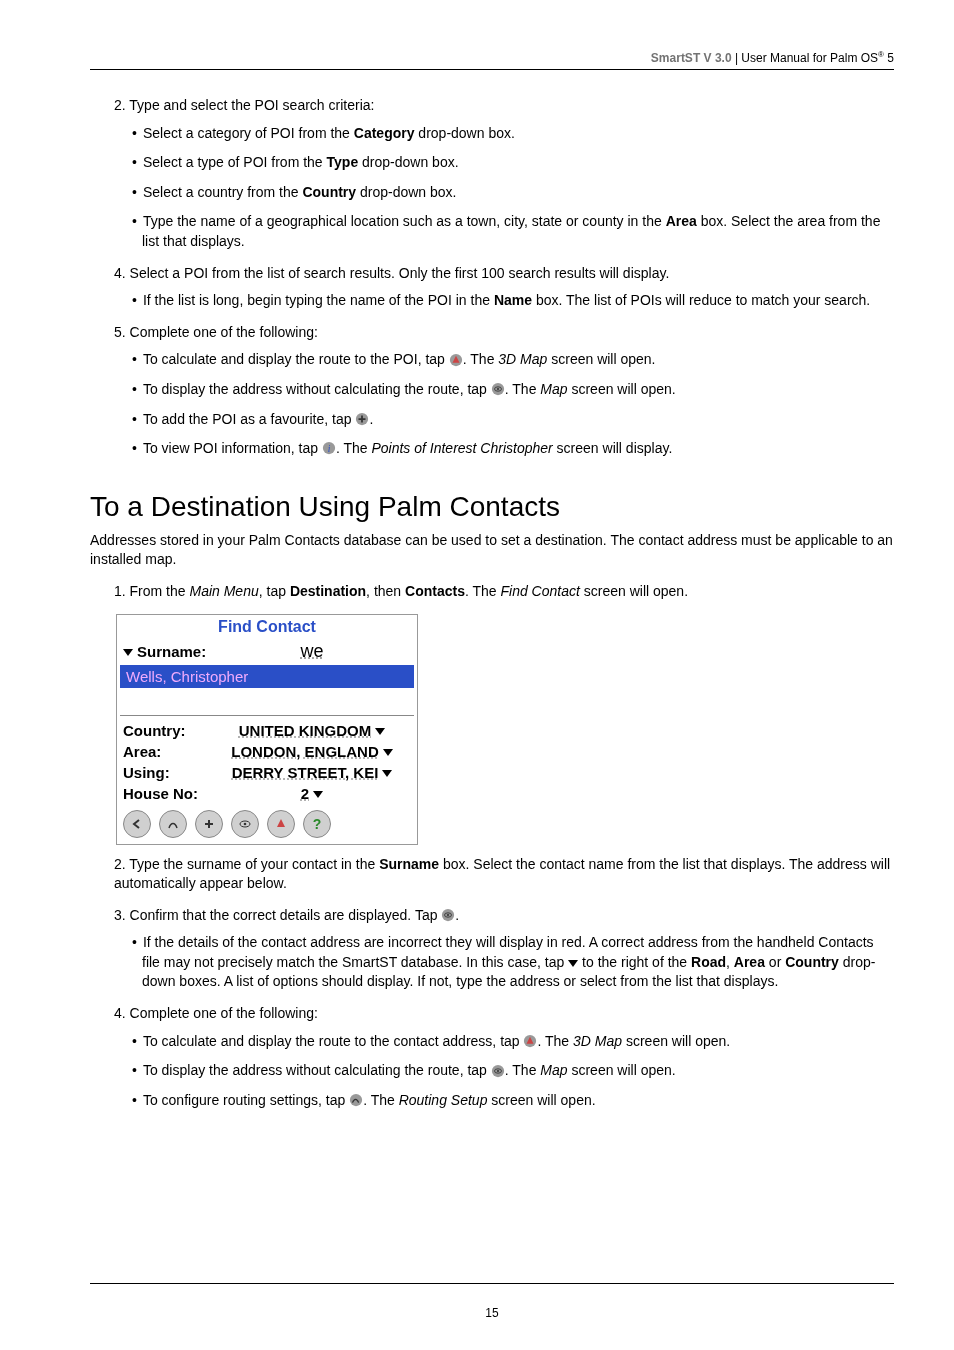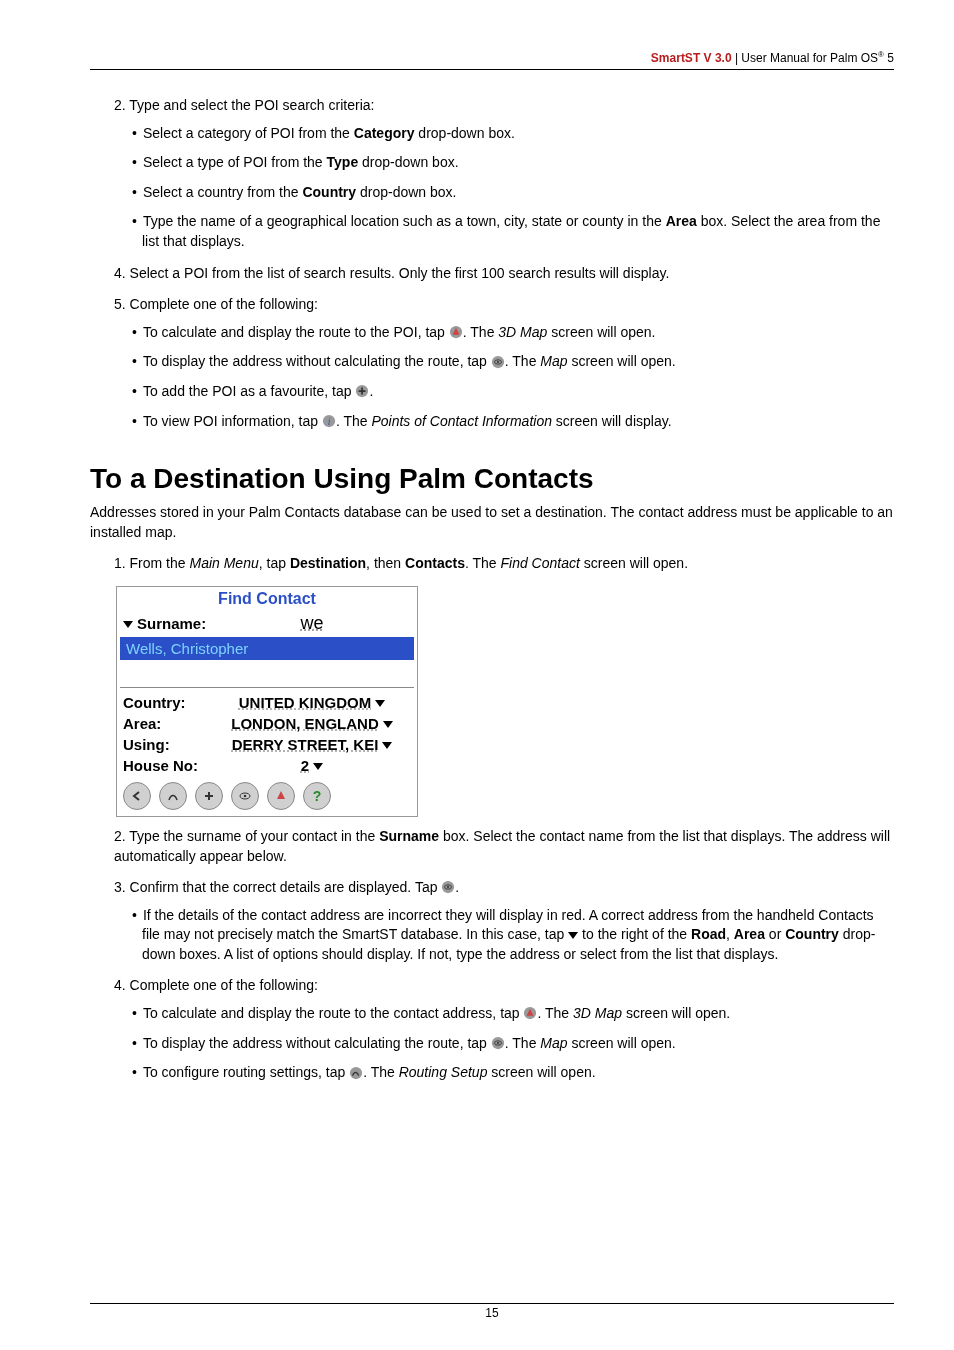--- a/index.html
+++ b/index.html
@@ -20,21 +20,21 @@
   }
   .header-line {
     border-bottom: 1px solid #000;
     text-align: right;
     padding-bottom: 4px;
     margin-bottom: 26px;
     font-size: 12px;
     color: #000;
   }
   .header-line .prod {
-    color: #b91c1c;
+    color: #737373;
     font-weight: bold;
   }
   .header-line .sup {
     font-size: 8px;
     vertical-align: super;
   }
   ol.main {
     list-style: none;
     padding-left: 24px;
     margin: 0;
@@ -55,21 +55,21 @@
     padding-left: 10px;
   }
   ul.sub > li::before {
     content: "•";
     margin-right: 6px;
   }
   .bold { font-weight: bold; }
   .italic { font-style: italic; }
   h2 {
     font-size: 28px;
-    font-weight: 700;
+    font-weight: 400;
     margin: 32px 0 8px 0;
   }
   .para {
     line-height: 1.4;
     margin-bottom: 12px;
   }
   .icon {
     display: inline-block;
     width: 14px;
     height: 14px;
@@ -77,21 +77,21 @@
     position: relative;
     top: -1px;
   }
   .footer {
     position: absolute;
     bottom: 30px;
     left: 90px;
     right: 60px;
     border-top: 1px solid #000;
     text-align: center;
-    padding-top: 2px;
+    padding-top: 22px;
     font-size: 12px;
   }
 
   
   .mock {
     width: 300px;
     border: 1px solid #999;
     margin: 6px 0 10px 26px;
     font-family: Arial, sans-serif;
     font-size: 15px;
@@ -118,21 +118,21 @@
     text-decoration: underline dotted;
     text-decoration-color: #999;
   }
   .surname-row .mock-val {
     font-family: "Comic Sans MS", cursive, sans-serif;
     font-weight: normal;
     font-size: 18px;
   }
   .mock-list {
     background: #2a4fc7;
-    color: #7dd3fc;
+    color: #f0abfc;
     padding: 3px 6px;
     margin: 1px 3px;
   }
   .mock-blank {
     height: 26px;
     border-bottom: 1px solid #888;
     margin: 0 3px 4px 3px;
   }
   .mock-dd::after {
     content: "";
@@ -192,41 +192,44 @@
       <span>2. Type and select the POI search criteria:</span>
       <ul class="sub">
         <li><span>Select a category of POI from the </span><span class="bold">Category</span><span> drop-down box.</span></li>
         <li><span>Select a type of POI from the </span><span class="bold">Type</span><span> drop-down box.</span></li>
         <li><span>Select a country from the </span><span class="bold">Country</span><span> drop-down box.</span></li>
         <li><span>Type the name of a geographical location such as a town, city, state or county in the </span><span class="bold">Area</span><span> box. Select the area from the list that displays.</span></li>
       </ul>
     </li>
     <li>
       <span>4. Select a POI from the list of search results. Only the first 100 search results will display.</span>
+      <ul class="sub">
+        <li><span>If the list is long, begin typing the name of the POI in the </span><span class="bold">Name</span><span> box. The list of POIs will reduce to match your search.</span></li>
+      </ul>
     </li>
     <li>
       <span>5. Complete one of the following:</span>
       <ul class="sub">
         <li><span>To calculate and display the route to the POI, tap </span><svg class="icon" viewBox="0 0 16 16">
               <circle cx="8" cy="8" r="7" fill="#999"></circle>
               <path d="M8 3l4 8H4z" fill="#c44"></path>
             </svg><span>. The </span><span class="italic">3D Map</span><span> screen will open.</span></li>
         <li><span>To display the address without calculating the route, tap </span><svg class="icon" viewBox="0 0 16 16">
               <circle cx="8" cy="8" r="7" fill="#999"></circle>
               <ellipse cx="8" cy="8" rx="4" ry="2.5" fill="none" stroke="#333"></ellipse>
               <circle cx="8" cy="8" r="1.2" fill="#333"></circle>
             </svg><span>. The </span><span class="italic">Map</span><span> screen will open.</span></li>
         <li><span>To add the POI as a favourite, tap </span><svg class="icon" viewBox="0 0 16 16">
               <circle cx="8" cy="8" r="7" fill="#999"></circle>
               <path d="M8 4v8M4 8h8" stroke="#333" stroke-width="2"></path>
             </svg><span>.</span></li>
         <li><span>To view POI information, tap </span><svg class="icon" viewBox="0 0 16 16">
               <circle cx="8" cy="8" r="7" fill="#999"></circle>
               <text x="8" y="12" text-anchor="middle" font-style="italic" font-family="serif" font-size="11" fill="#2a4fc7">i</text>
-            </svg><span>. The </span><span class="italic">Points of Contact Information</span><span> screen will display.</span></li>
+            </svg><span>. The </span><span class="italic">Points of Interest Christopher</span><span> screen will display.</span></li>
       </ul>
     </li>
   </ol>
 
   <h2>To a Destination Using Palm Contacts</h2>
   <div class="para">Addresses stored in your Palm Contacts database can be used to set a destination. The contact address must be applicable to an installed map.</div>
 
   <ol class="main">
     <li>
       <span>1. From the </span><span class="italic">Main Menu</span><span>, tap </span><span class="bold">Destination</span><span>, then </span><span class="bold">Contacts</span><span>. The </span><span class="italic">Find Contact</span><span> screen will open.</span>

